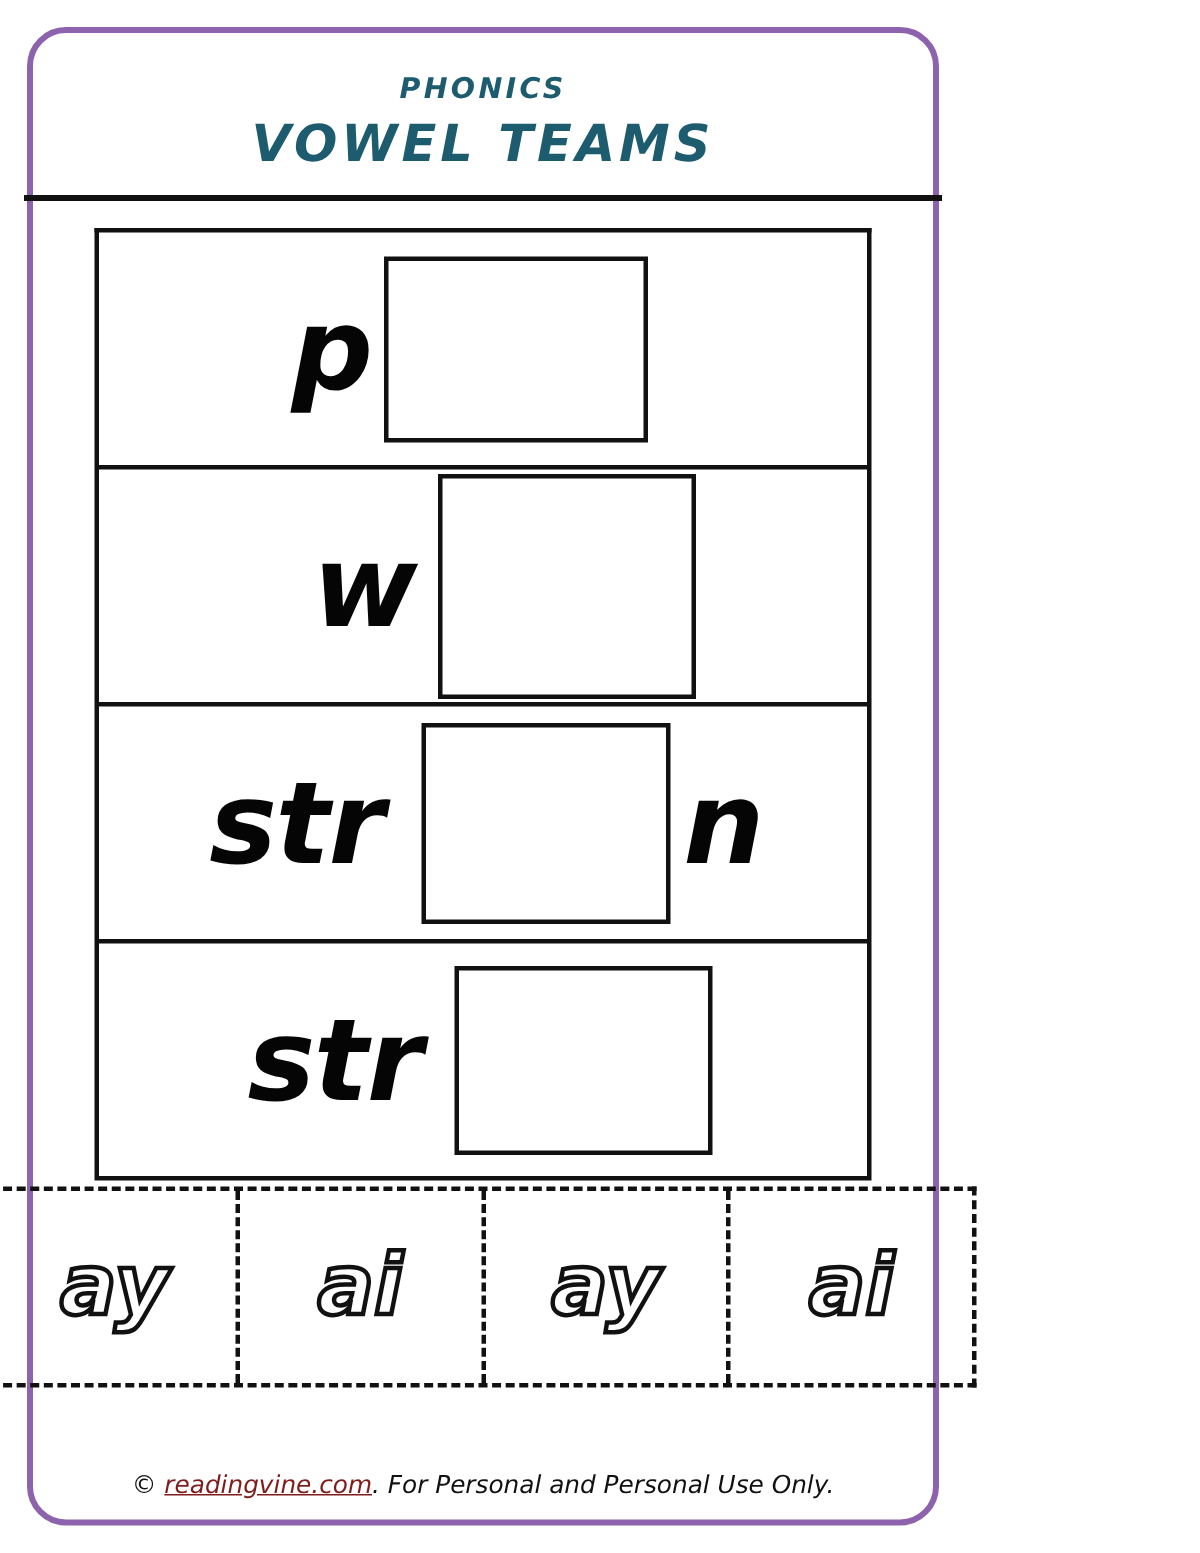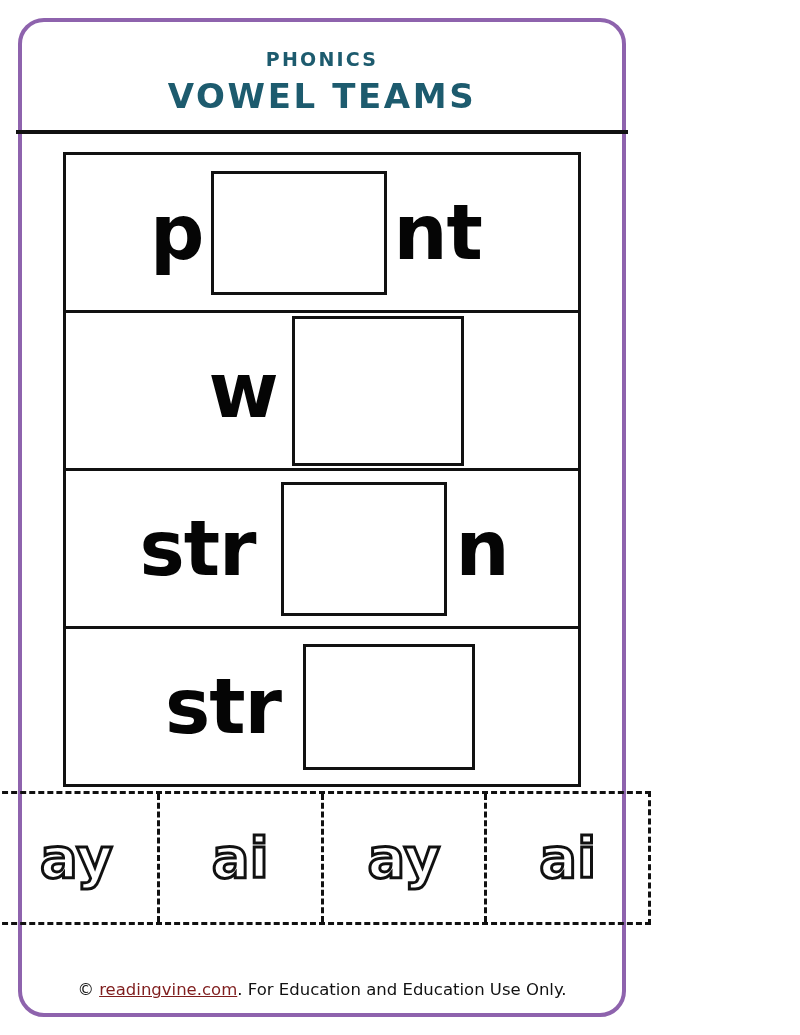--- a/index.html
+++ b/index.html
@@ -10,20 +10,21 @@
     height: 1035px;
     background: #ffffff;
     font-family: "Liberation Sans", sans-serif;
   }
   .page {
     position: relative;
     width: 644px;
     height: 1035px;
     background: #ffffff;
     padding: 18px;
+    font-style: italic;
   }
   .sheet {
     position: relative;
     width: 100%;
     height: 100%;
     border: 4px solid #8e63ad;
     border-radius: 26px;
     background: #ffffff;
     display: flex;
     flex-direction: column;
@@ -149,21 +150,20 @@
     <div class="kicker">PHONICS</div>
     <div class="title">VOWEL TEAMS</div>
     <div class="rule"></div>
 
     <div class="word-table">
 
       <div class="word-row">
         <div class="word-inner shift-r1">
           <span class="word-part">p</span>
           <span class="blank-box b1"></span>
-          <span class="word-part">nt</span>
         </div>
       </div>
 
       <div class="word-row">
         <div class="word-inner shift-r2">
           <span class="word-part">w</span>
           <span class="blank-box b2"></span>
           <span class="word-part"></span>
         </div>
       </div>
@@ -195,17 +195,17 @@
       </div>
       <div class="cut-cell">
         <span class="cut-label">ay</span>
       </div>
       <div class="cut-cell">
         <span class="cut-label">ai</span>
       </div>
     </div>
 
     <div class="footer">
-      <span>© </span><a class="site" href="#">readingvine.com</a><span>. For Education and Education Use Only.</span>
+      <span>© </span><a class="site" href="#">readingvine.com</a><span>. For Personal and Personal Use Only.</span>
     </div>
 
   </div>
 </div>
 
 </body></html>

